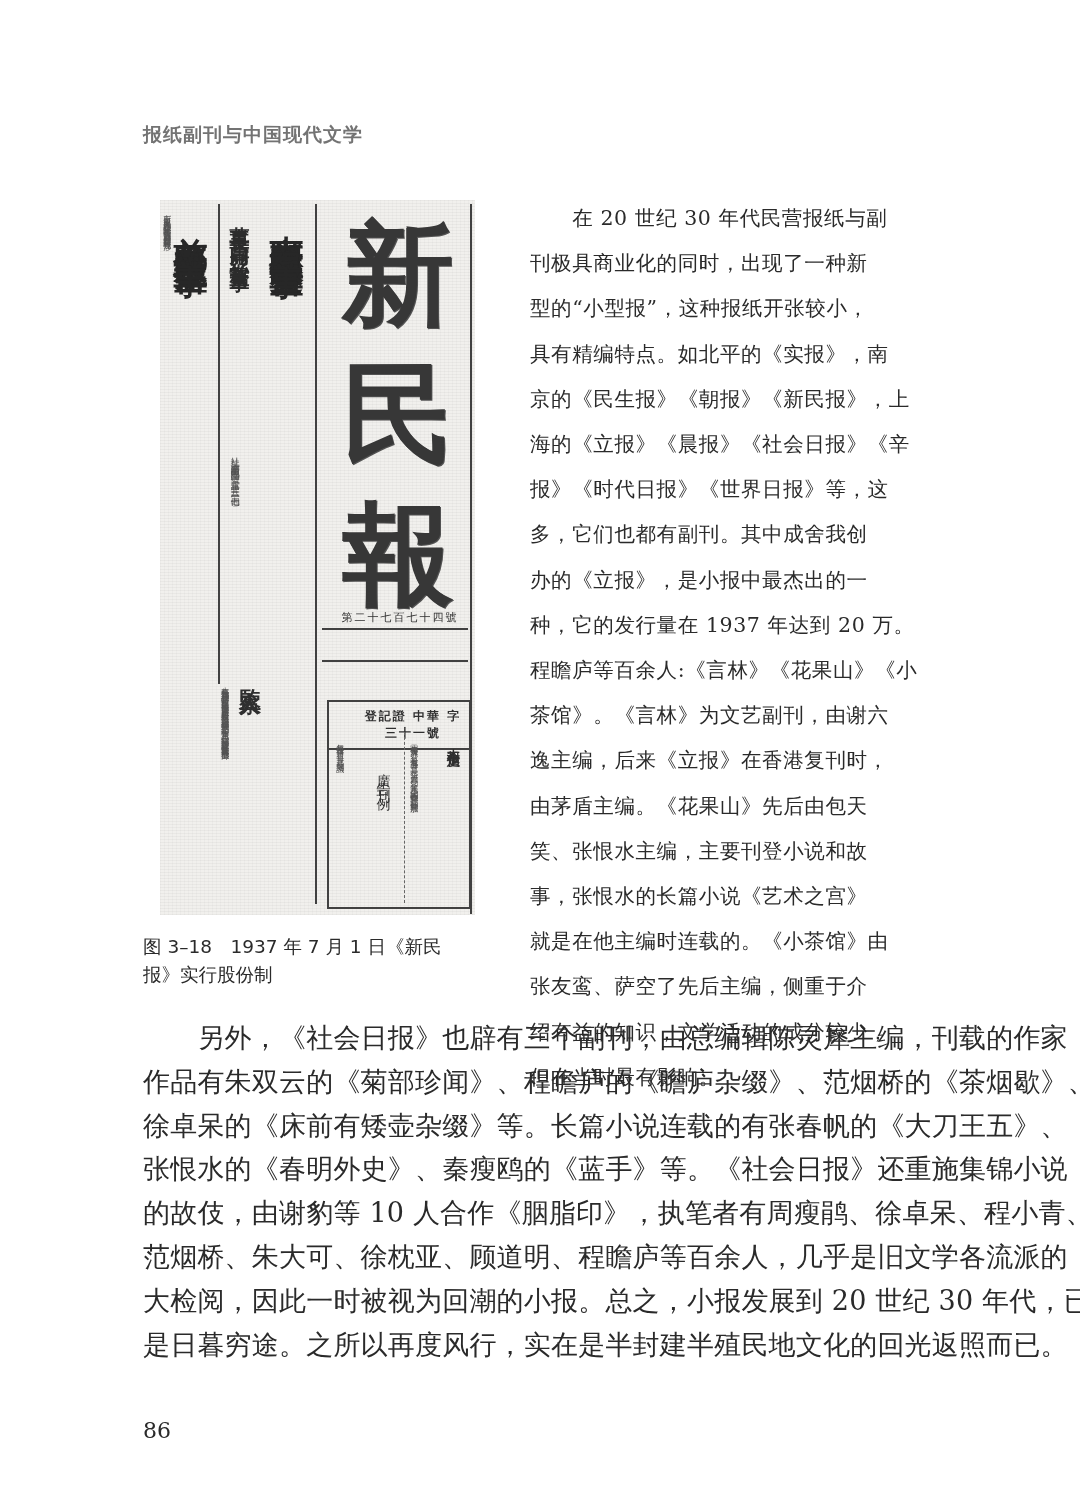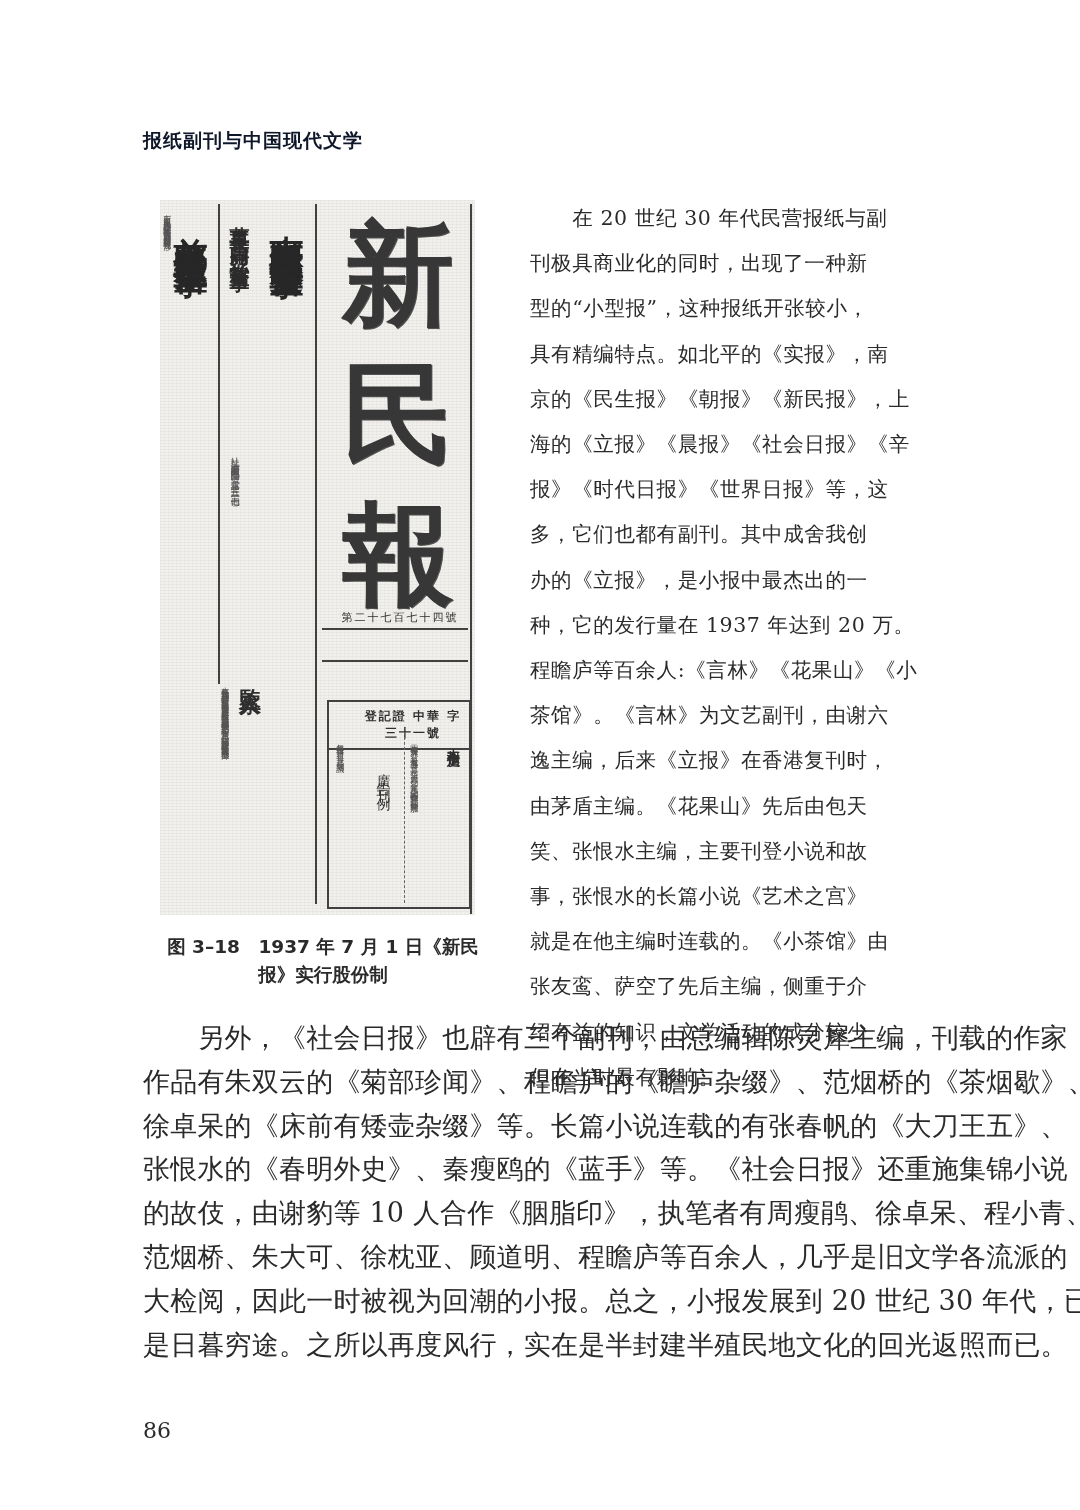--- a/index.html
+++ b/index.html
@@ -2,23 +2,23 @@
 <html><head>
 <meta charset="utf-8">
 <style>
   html, body { margin: 0; padding: 0; }
   body {
     width: 1080px; height: 1510px; position: relative; overflow: hidden;
     background: #ffffff; color: #2a2a2a;
     font-family: "DejaVu Serif", "Liberation Serif", serif;
   }
   .running-head {
-    position: absolute; left: 143px; top: 128px;
+    position: absolute; left: 143px; top: 122px;
     font-family: "DejaVu Sans", "Liberation Sans", sans-serif;
-    font-weight: bold; font-size: 19px; letter-spacing: 1px; color: #0f172a;
+    font-weight: bold; font-size: 19px; letter-spacing: 1px; color: #737373;
   }
   
   .figure {
     position: absolute; left: 160px; top: 200px; width: 315px; height: 715px;
     background: #ecebe8; overflow: hidden;
     filter: contrast(1.05);
   }
   .fig-grain {
     position: absolute; inset: 0;
     background:
@@ -56,22 +56,22 @@
     font-size: 12px; font-weight: bold; letter-spacing: 2px; color: #333;
     border-bottom: 2px solid #444; padding-bottom: 6px; padding-left: 28px;
   }
   .ad-divider { position: absolute; left: 75px; top: 30px; bottom: 4px; border-left: 1px dashed #666; }
   .ad-label { left: 48px; top: 60px; font-size: 14px; letter-spacing: 8px; }
   .ad-fill-1 { left: 6px; top: 36px; }
   .ad-fill-2 { left: 80px; top: 36px; }
   .ad-heading { left: 118px; top: 36px; font-size: 13px; font-weight: bold; letter-spacing: 2px; }
   
   .caption {
-    position: absolute; left: 143px; top: 933px; width: 360px; text-align: center;
-    font-family: "DejaVu Sans", "Liberation Sans", sans-serif; font-weight: bold;
+    position: absolute; left: 143px; top: 933px; width: 360px; text-align: left;
+    font-family: "DejaVu Sans", "Liberation Sans", sans-serif; font-weight: normal;
     font-size: 18.5px; line-height: 28px; color: #2a2a2a;
   }
   
   .side-text {
     position: absolute; left: 530px; top: 196px; width: 380px;
     font-size: 20.5px; line-height: 45.2px; letter-spacing: 0.6px;
   }
   .main-text {
     position: absolute; left: 143px; top: 1016px; width: 770px;
     font-size: 27px; line-height: 43.8px; letter-spacing: 0.2px;

